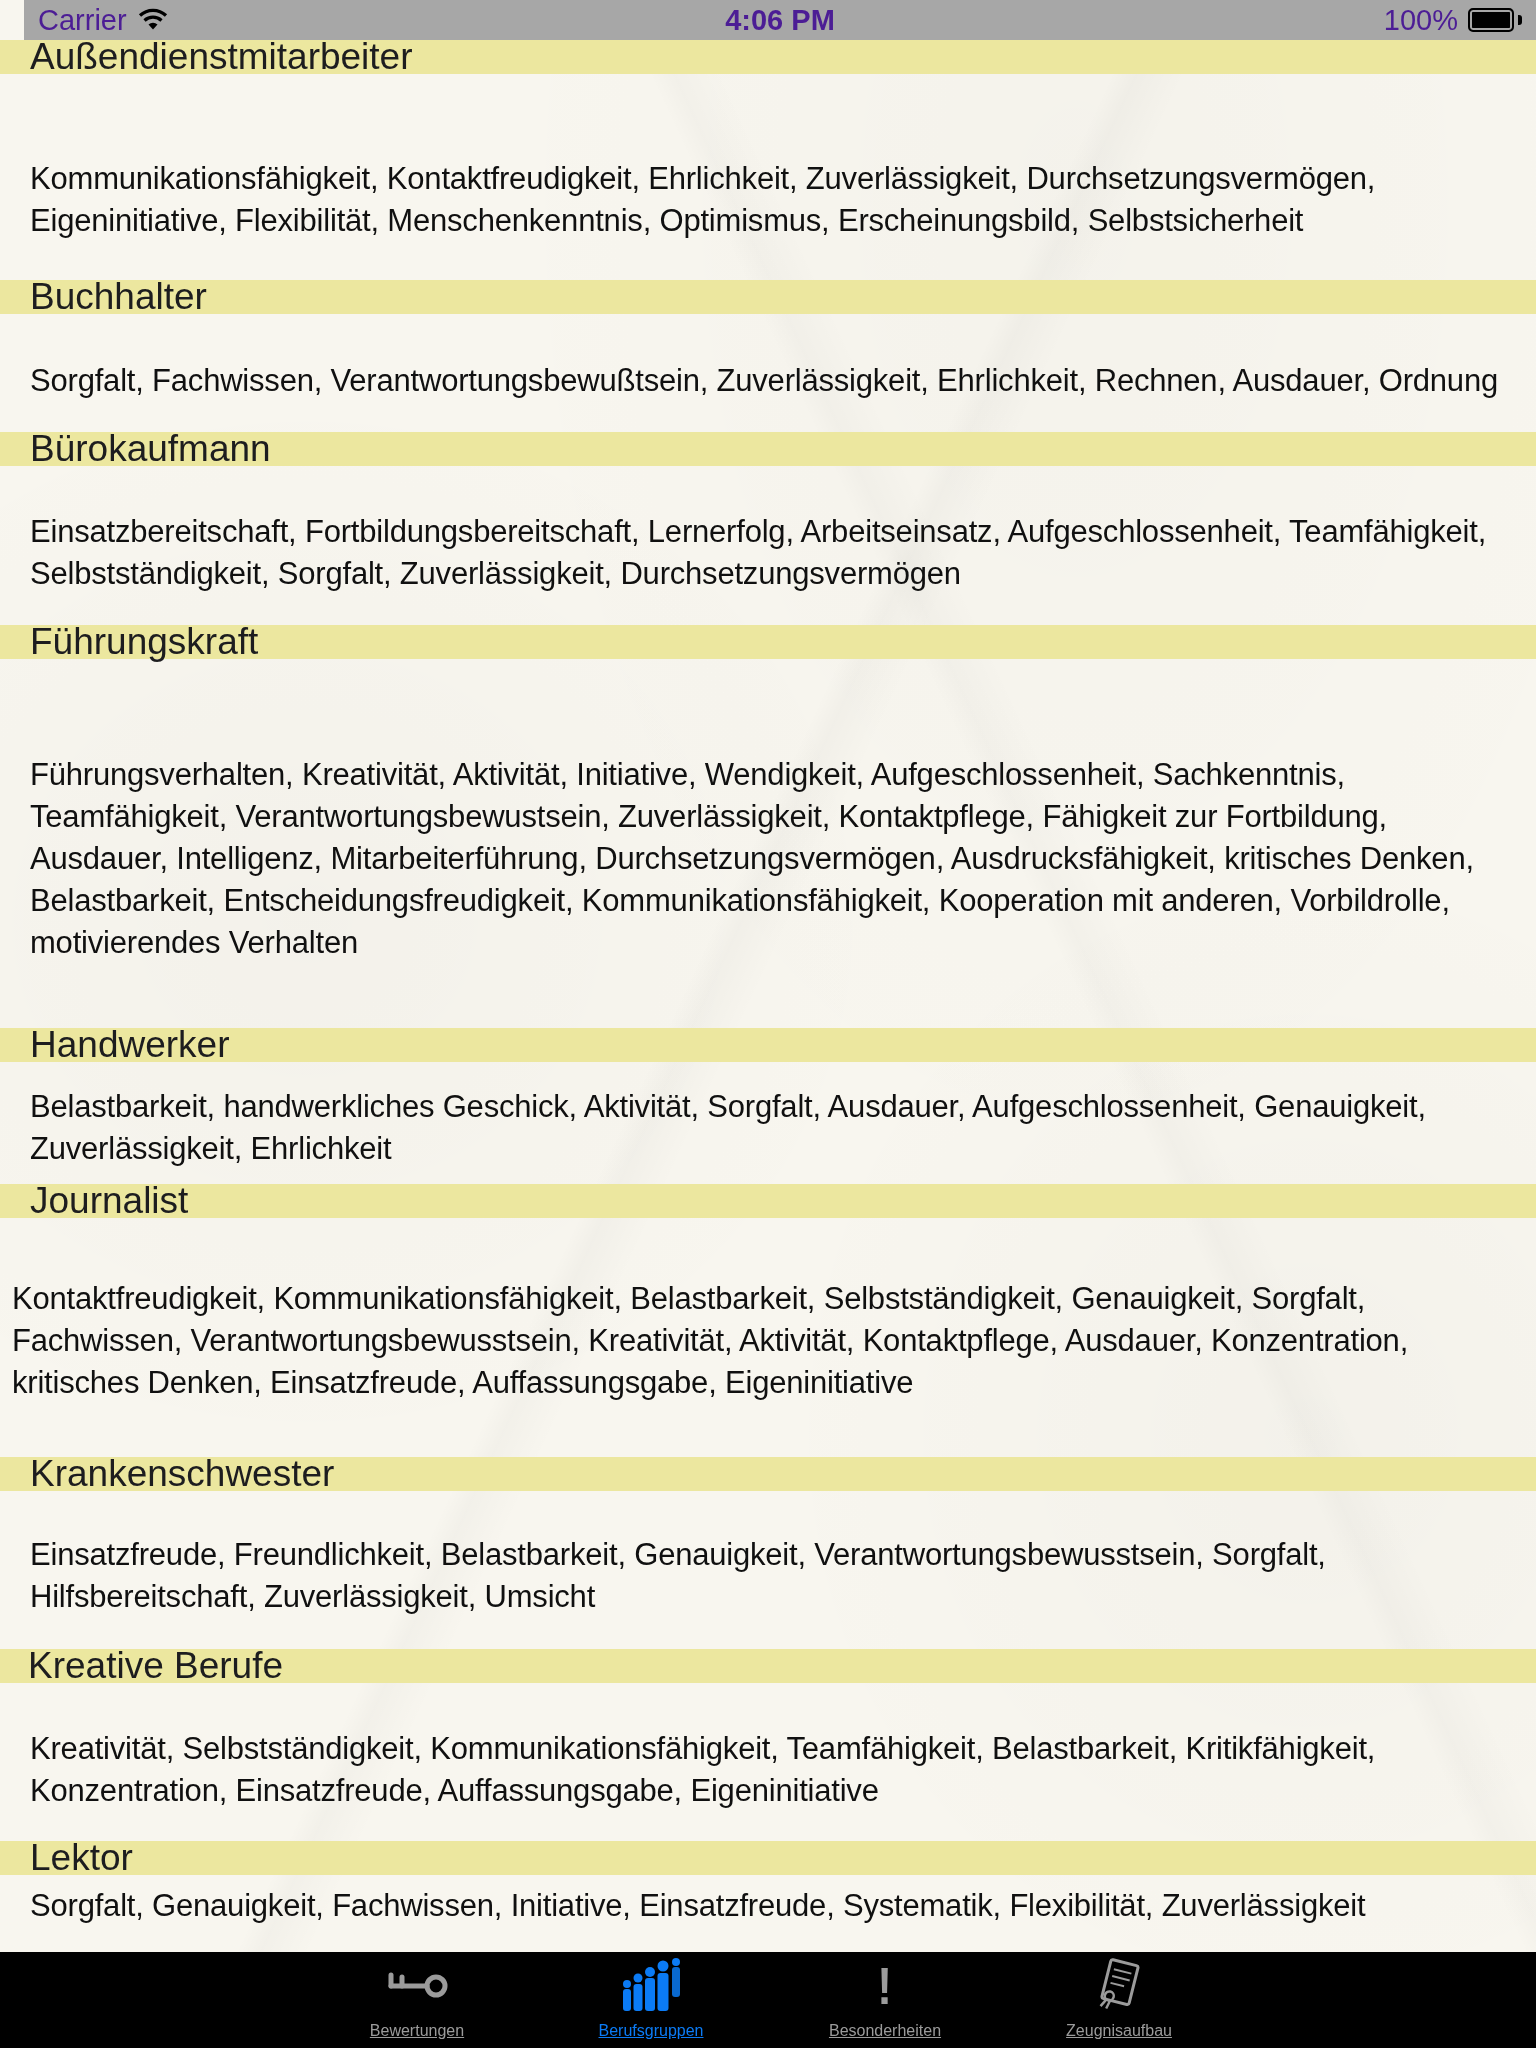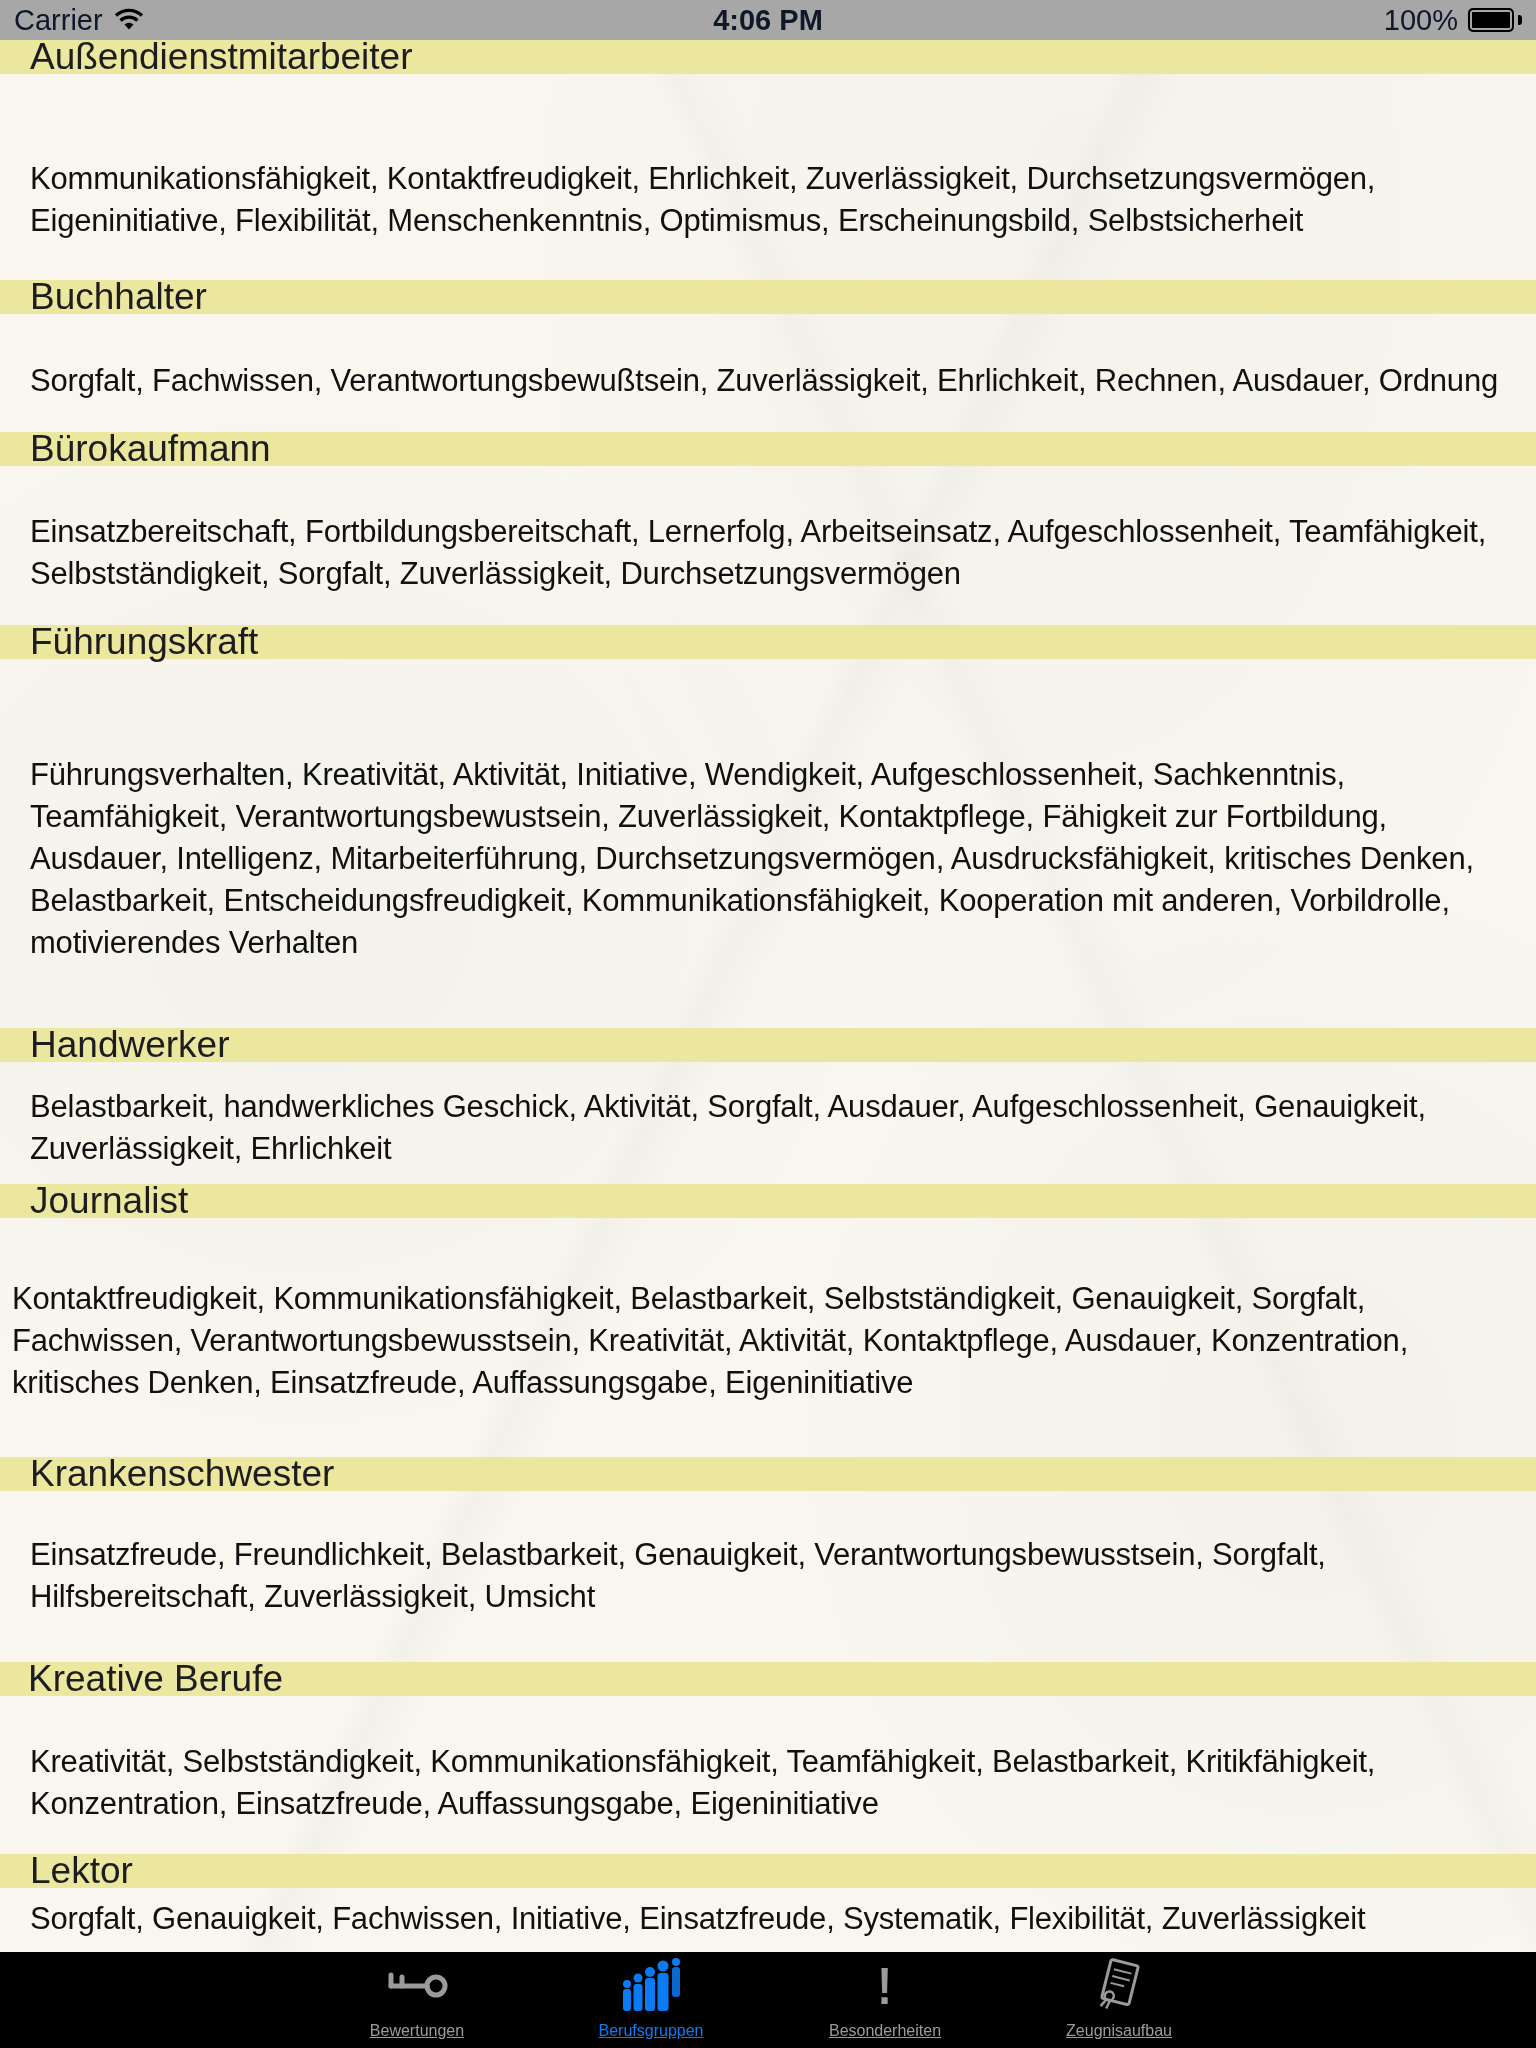--- a/index.html
+++ b/index.html
@@ -22,21 +22,21 @@
       linear-gradient(115deg, transparent 46%, rgba(0,0,0,0.025) 47%, transparent 49%),
       linear-gradient(65deg, transparent 63%, rgba(0,0,0,0.02) 64%, transparent 66%),
       var(--paper);
     color:var(--ink);
     position:relative;
   }
   
   .status-bar{
     height:40px;background:var(--status-gray);
     display:flex;align-items:center;justify-content:space-between;
-    padding:0 14px;font-size:29px;color:#0f172a;
+    padding:0 14px;font-size:29px;color:#4c1d95;margin-left:24px;
   }
   .status-left,.status-right{display:flex;align-items:center;gap:10px;width:300px;}
   .status-right{justify-content:flex-end;}
   .status-center{flex:1;text-align:center;font-weight:bold;font-size:29px;}
   .wifi-svg{width:32px;height:26px;}
   .battery{display:flex;align-items:center;gap:4px;}
   .batt-body{width:46px;height:24px;border:2px solid #000;border-radius:5px;background:#000;box-shadow:inset 0 0 0 2px var(--status-gray);}
   .batt-body .fill{display:block;width:38px;height:16px;margin:2px;background:#000;border-radius:2px;}
   .batt-tip{width:4px;height:10px;background:#000;border-radius:0 3px 3px 0;}
   
@@ -49,21 +49,21 @@
     padding:0 30px;font-size:31px;line-height:42px;color:#101010;
     letter-spacing:-0.2px;
   }
   .sec1 .band{margin-top:0;}      .sec1 .skills{margin-top:84px;}
   .sec2 .band{margin-top:38px;}   .sec2 .skills{margin-top:46px;}
   .sec3 .band{margin-top:30px;}   .sec3 .skills{margin-top:45px;}
   .sec4 .band{margin-top:30px;}   .sec4 .skills{margin-top:95px;}
   .sec5 .band{margin-top:64px;}   .sec5 .skills{margin-top:24px;}
   .sec6 .band{margin-top:14px;}   .sec6 .skills{margin-top:60px;padding-left:12px;}
   .sec7 .band{margin-top:53px;}   .sec7 .skills{margin-top:43px;}
-  .sec8 .band{margin-top:44px;padding-left:28px;}   .sec8 .skills{margin-top:45px;}
+  .sec8 .band{margin-top:31px;padding-left:28px;}   .sec8 .skills{margin-top:45px;}
   .sec9 .band{margin-top:29px;}   .sec9 .skills{margin-top:10px;}
   
   .tab-bar{
     position:absolute;left:0;bottom:0;width:1536px;height:96px;
     background:var(--tab-bg);
     display:flex;align-items:flex-start;justify-content:center;gap:44px;
     padding-top:6px;
   }
   .tab{
     width:190px;display:flex;flex-direction:column;align-items:center;gap:4px;

